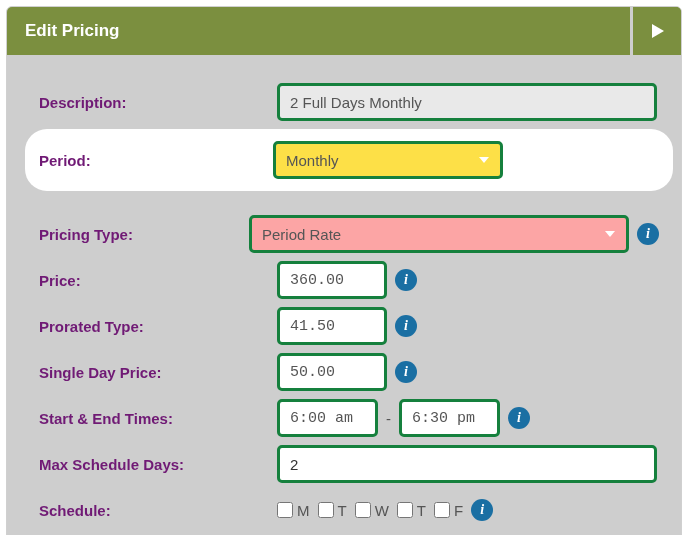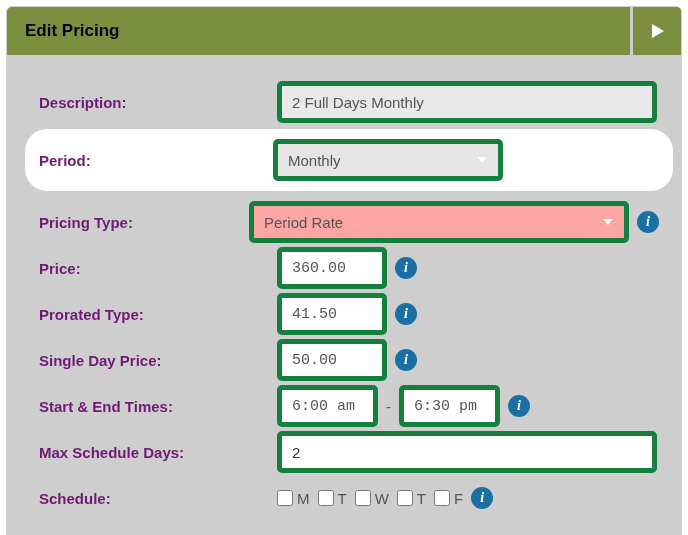--- a/index.html
+++ b/index.html
@@ -1,29 +1,29 @@
 <!DOCTYPE html>
 <html><head>
 <meta charset="utf-8">
 <style>
   html,body{margin:0;padding:0;font-family:Arial,Helvetica,sans-serif;background:#fff}
   .wrap{width:688px;box-sizing:border-box;padding:6px}
   .panel{border:1px solid #d0d0d0;border-radius:6px;background:#cecece;overflow:hidden}
   .header{display:flex;align-items:stretch;height:48px;background:#7b8f3f}
-  .header-title{flex:1;display:flex;align-items:center;padding-left:18px;color:#000000;font-weight:700;font-size:17px}
+  .header-title{flex:1;display:flex;align-items:center;padding-left:18px;color:#ffffff;font-weight:700;font-size:17px}
   .header-play{width:48px;background:#7b8f3f;border-left:3px solid #cecece;display:flex;align-items:center;justify-content:center;cursor:pointer}
   .header-play svg{fill:#fff}
   .form{padding:24px 22px 22px 22px}
   .row{display:flex;align-items:center;min-height:46px;margin-bottom:0}
   .label{width:248px;font-weight:700;font-size:15px;color:#701a75;padding-left:10px;box-sizing:border-box}
   .field{flex:1;display:flex;align-items:center;gap:8px}
-  .row-highlight{background:#fff;border-radius:22px;padding:8px 14px 8px 0;margin:4px -14px 8px -4px}
+  .row-highlight{background:#fff;border-radius:22px;padding:8px 14px 8px 0;margin:4px -14px 20px -4px}
   .row-highlight .label{padding-left:14px}
   .text-input, .select, .display-box{
-    height:34px;box-sizing:border-box;border:5px solid #15803d;border-radius:5px;
+    height:34px;box-sizing:border-box;border:3px solid #15803d;border-radius:5px;
     background:#e9e9e9;font-size:15px;color:#555;padding:16px 10px;display:flex;align-items:center;
   }
   .white-input{background:#fff}
   .display-box{width:100%}
   .select{position:relative;padding-right:0}
   .select .sel-text{flex:1;padding-right:8px}
   .sel-btn{width:32px;height:100%;background:#5a9fd4;display:flex;align-items:center;justify-content:center;border-top-right-radius:4px;border-bottom-right-radius:4px;cursor:pointer}
   .sel-btn svg{fill:#fff}
   input.text-input{outline:none;font-family:Liberation Mono, monospace}
   .info{width:22px;height:22px;border-radius:50%;background:#1a6fa3;color:#fff;display:inline-flex;align-items:center;justify-content:center;font-style:italic;font-family:Georgia,serif;font-weight:700;font-size:14px;cursor:pointer}
@@ -56,21 +56,21 @@
       <div class="row">
         <div class="label">Description:</div>
         <div class="field">
           <div class="display-box w-full">2 Full Days Monthly</div>
         </div>
       </div>
 
       <div class="row row-highlight">
         <div class="label">Period:</div>
         <div class="field">
-          <div class="select w-half" style="background:#e5e5e5">
+          <div class="select w-half" style="background:#fde047">
             <span class="sel-text">Monthly</span>
             <span class="sel-btn">
                 <svg width="10" height="10" viewBox="0 0 10 10">
                   <polygon points="0,2 10,2 5,8"></polygon>
                 </svg>
               </span>
           </div>
         </div>
       </div>
 

